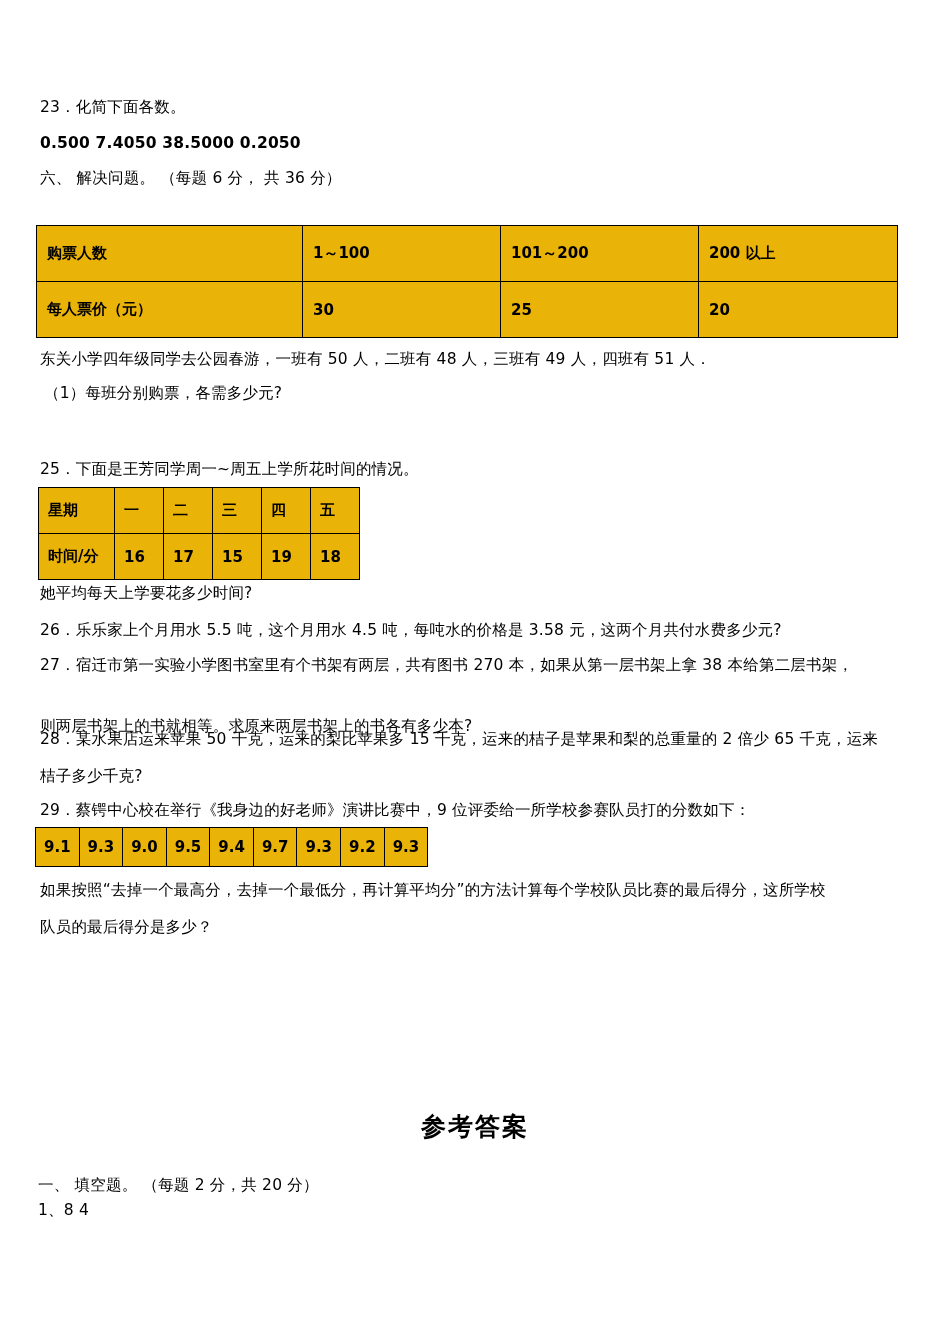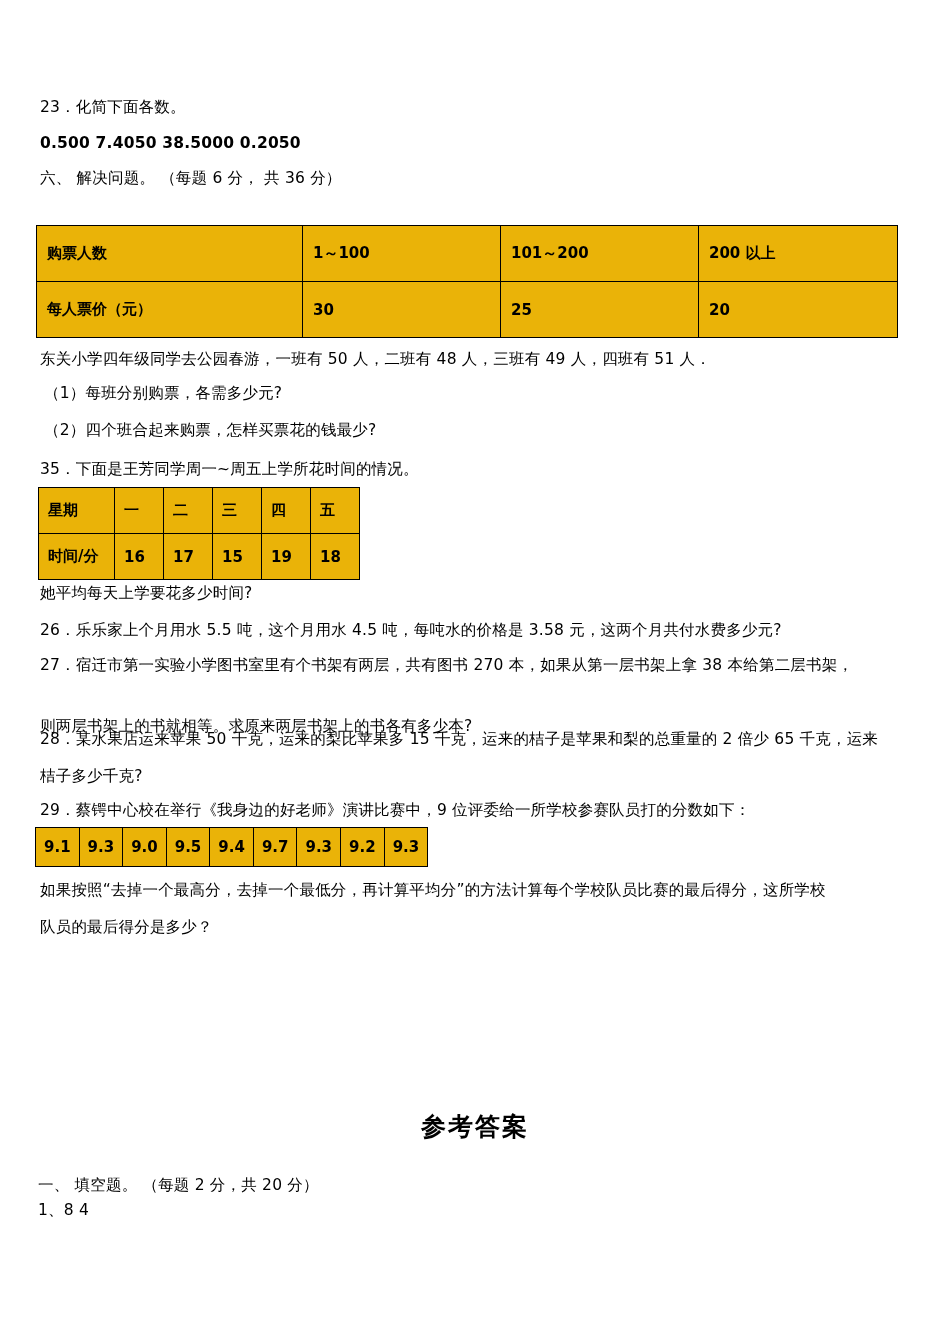--- a/index.html
+++ b/index.html
@@ -110,23 +110,22 @@
       <td>25</td>
       <td>20</td>
     </tr>
   </tbody>
     </table>
 
   <div class="blk q-line" style="top:349px;">东关小学四年级同学去公园春游，一班有 50 人，二班有 48 人，三班有 49 人，四班有 51 人．</div>
 
   <div class="blk indent1" style="top:383px;">（1）每班分别购票，各需多少元?</div>
 
-  <div class="blk indent1" style="top:420px;">（2）四个班合起来购票，怎样买票花的钱最少?</div>
 
-  <div class="blk q-line" style="top:459px;">35．下面是王芳同学周一~周五上学所花时间的情况。</div>
+  <div class="blk q-line" style="top:459px;">25．下面是王芳同学周一~周五上学所花时间的情况。</div>
 
   <table class="doc-table" id="week-table">
     <tbody>
         <tr>
       <td class="lbl">星期</td>
       <td>一</td>
       <td>二</td>
       <td>三</td>
       <td>四</td>
       <td>五</td>

